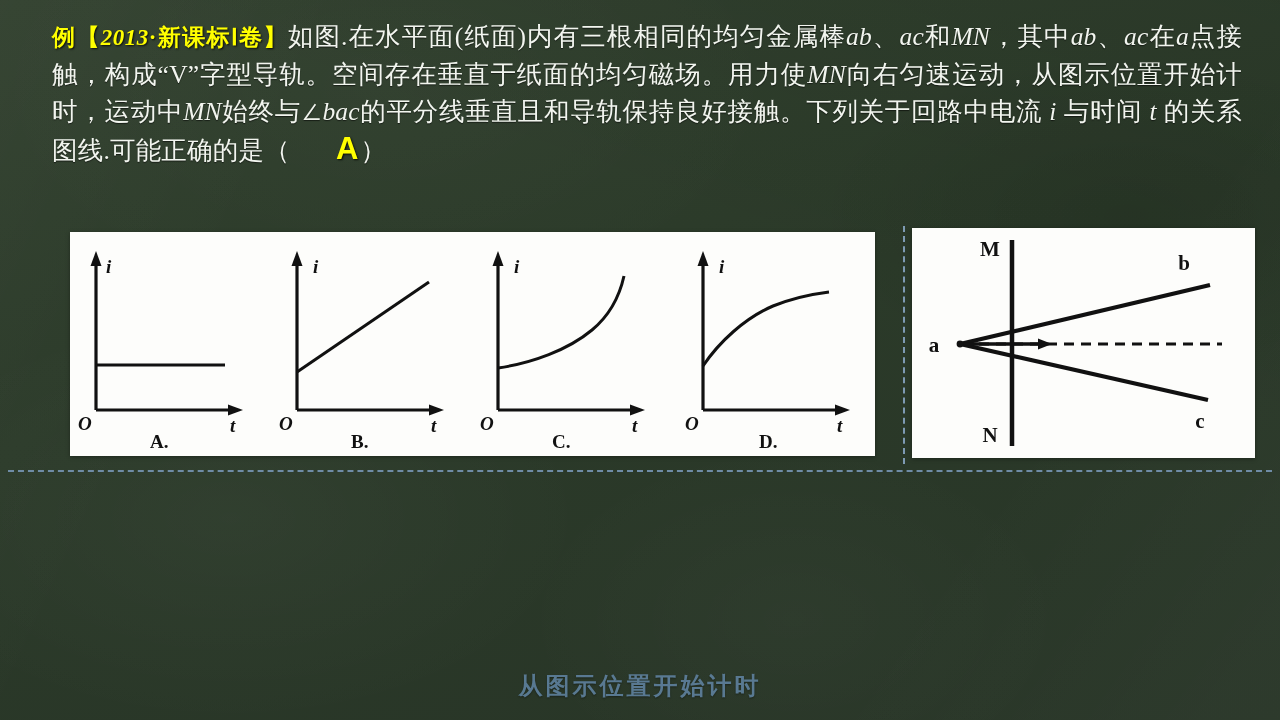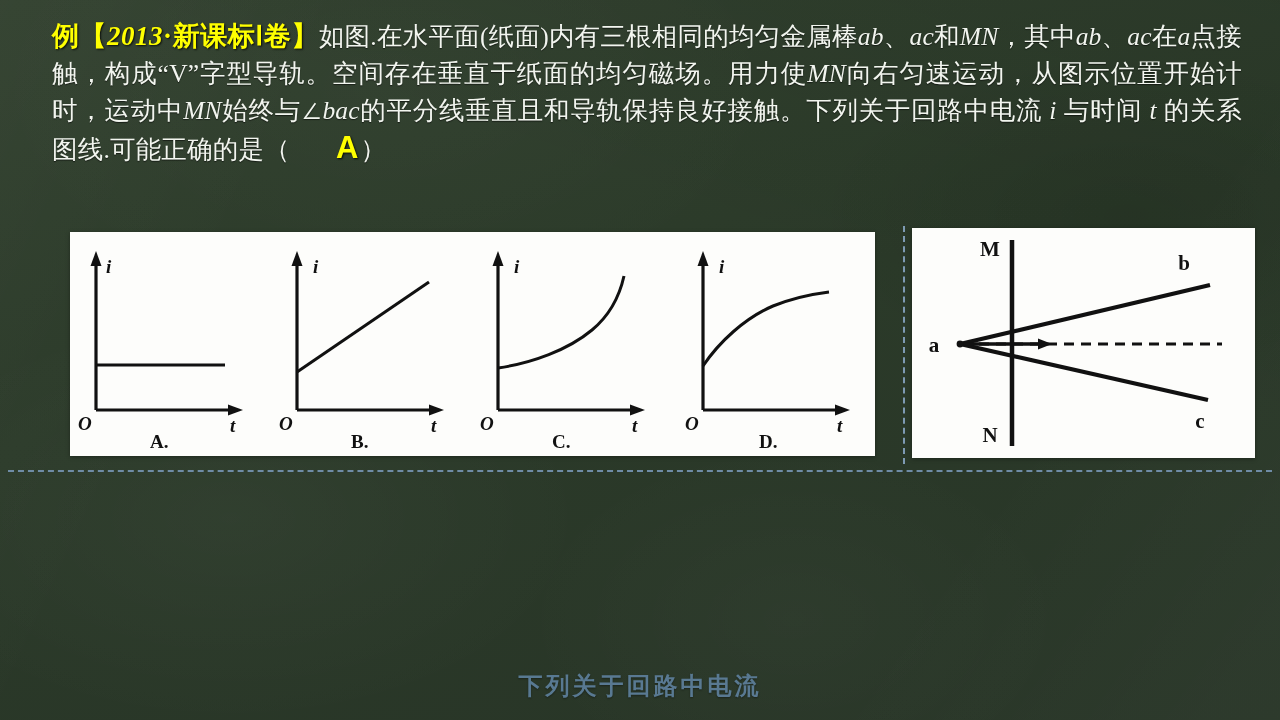--- a/index.html
+++ b/index.html
@@ -46,21 +46,21 @@
     color: #f2f5ef;
     font-size: 25.5px;
     line-height: 37px;
     letter-spacing: 0.2px;
     text-shadow: 0 1px 1px rgba(0,0,0,0.55);
     text-align: justify;
   }
   .tag {
     color: #ffff00;
     font-weight: bold;
-    font-size: 27px;
+    font-size: 23px;
     letter-spacing: 0.5px;
     text-shadow: 1px 1px 2px rgba(0,0,0,0.8);
   }
   .tag .yr { font-style: italic; }
   .mathvar { font-style: italic; font-family: "Liberation Serif", serif; margin-top: 12px; }
   .answer-letter {
     color: #ffff00;
     font-weight: bold;
     font-size: 31px;
     font-family: "Liberation Sans", sans-serif;
@@ -235,13 +235,13 @@
     <text class="node-lbl" x="78" y="28" text-anchor="middle">M</text>
     <text class="node-lbl" x="78" y="214" text-anchor="middle">N</text>
     <text class="node-lbl" x="22" y="124" text-anchor="middle">a</text>
     <text class="node-lbl" x="272" y="42" text-anchor="middle">b</text>
     <text class="node-lbl" x="288" y="200" text-anchor="middle">c</text>
   </svg>
 </div>
 
 <div id="divider"></div>
 
-<div id="footer-watermark">下列关于回路中电流</div>
+<div id="footer-watermark">从图示位置开始计时</div>
 
 </body></html>

